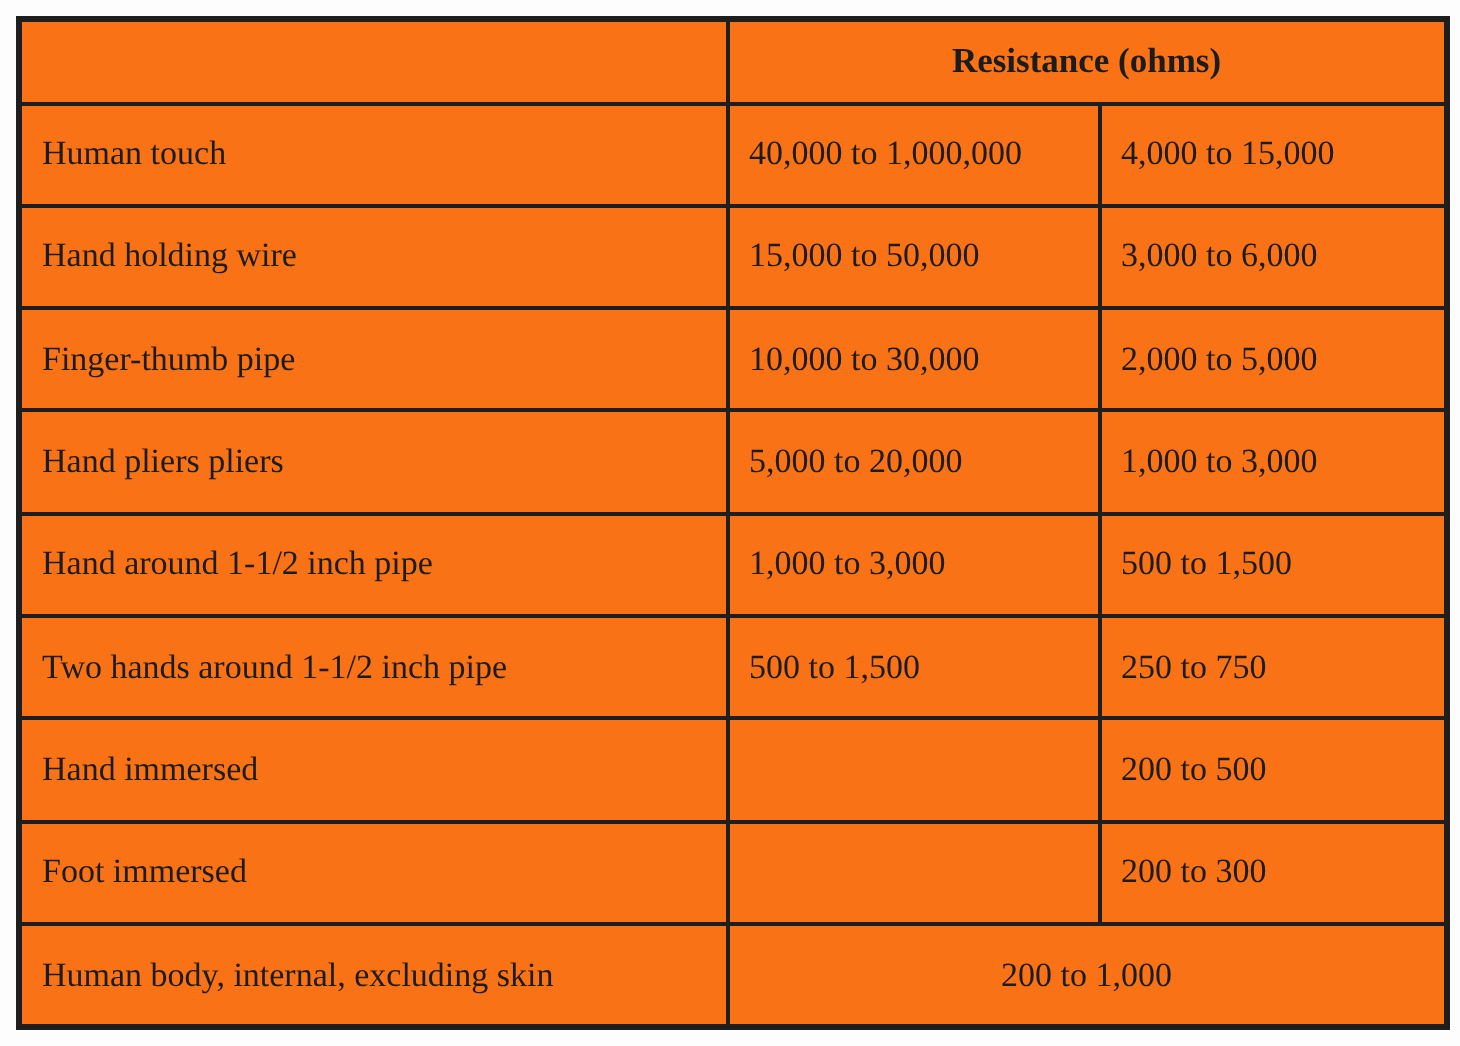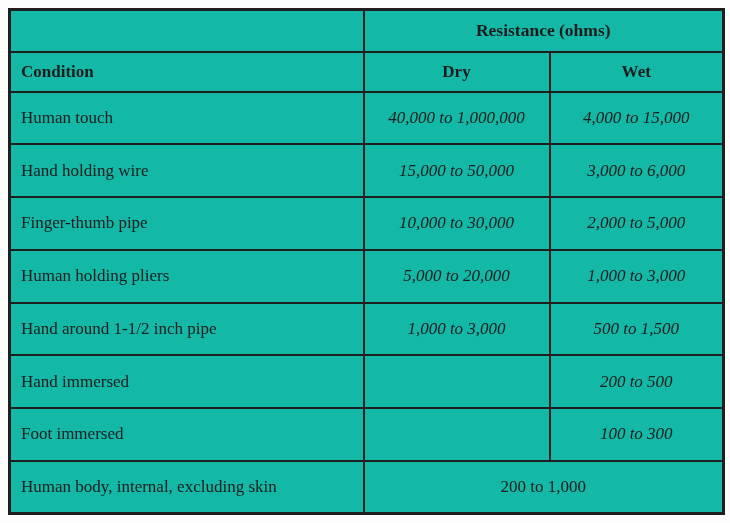--- a/index.html
+++ b/index.html
@@ -16,21 +16,21 @@
     box-sizing: border-box;
     width: 730px;
     height: 523px;
     padding: 8px;
   }
   table.resistance-table {
     width: 714px;
     height: 507px;
     border-collapse: collapse;
     table-layout: fixed;
-    background: #14b8a6;
+    background: #f97316;
     border: 3px solid #1e1e1e;
   }
   th, td {
     border: 2px solid #1e1e1e;
     font-size: 17px;
     padding: 0 10px;
     overflow: hidden;
     white-space: nowrap;
   }
   tr.group-header-row { height: 42px; }
@@ -48,23 +48,22 @@
   }
   th.dry-header, th.wet-header {
     text-align: center;
     font-weight: bold;
   }
   td.condition-cell {
     text-align: left;
     font-weight: normal;
   }
   td.value-cell {
-    text-align: center;
+    text-align: left;
     font-weight: normal;
-    font-style: italic;
   }
   td.merged-value-cell {
     text-align: center;
     font-weight: normal;
   }
 </style>
 </head>
 <body>
 
 <div class="page">
@@ -72,61 +71,61 @@
     <colgroup>
       <col style="width: 354px">
       <col style="width: 186px">
       <col style="width: 174px">
     </colgroup>
     <thead>
       <tr class="group-header-row">
         <th class="corner-cell"></th>
         <th class="resistance-header" colspan="2">Resistance (ohms)</th>
       </tr>
-      <tr class="column-header-row">
-        <th class="condition-header">Condition</th>
-        <th class="dry-header">Dry</th>
-        <th class="wet-header">Wet</th>
-      </tr>
     </thead>
     <tbody>
       <tr class="data-row">
         <td class="condition-cell">Human touch</td>
         <td class="value-cell">40,000 to 1,000,000</td>
         <td class="value-cell">4,000 to 15,000</td>
       </tr>
       <tr class="data-row">
         <td class="condition-cell">Hand holding wire</td>
         <td class="value-cell">15,000 to 50,000</td>
         <td class="value-cell">3,000 to 6,000</td>
       </tr>
       <tr class="data-row">
         <td class="condition-cell">Finger-thumb pipe</td>
         <td class="value-cell">10,000 to 30,000</td>
         <td class="value-cell">2,000 to 5,000</td>
       </tr>
       <tr class="data-row">
-        <td class="condition-cell">Human holding pliers</td>
+        <td class="condition-cell">Hand pliers pliers</td>
         <td class="value-cell">5,000 to 20,000</td>
         <td class="value-cell">1,000 to 3,000</td>
       </tr>
       <tr class="data-row">
         <td class="condition-cell">Hand around 1-1/2 inch pipe</td>
         <td class="value-cell">1,000 to 3,000</td>
         <td class="value-cell">500 to 1,500</td>
       </tr>
       <tr class="data-row">
+        <td class="condition-cell">Two hands around 1-1/2 inch pipe</td>
+        <td class="value-cell">500 to 1,500</td>
+        <td class="value-cell">250 to 750</td>
+      </tr>
+      <tr class="data-row">
         <td class="condition-cell">Hand immersed</td>
         <td class="value-cell"></td>
         <td class="value-cell">200 to 500</td>
       </tr>
       <tr class="data-row">
         <td class="condition-cell">Foot immersed</td>
         <td class="value-cell"></td>
-        <td class="value-cell">100 to 300</td>
+        <td class="value-cell">200 to 300</td>
       </tr>
       <tr class="data-row">
         <td class="condition-cell">Human body, internal, excluding skin</td>
         <td class="merged-value-cell" colspan="2">200 to 1,000</td>
       </tr>
     </tbody>
   </table>
 </div>
 
 </body></html>

